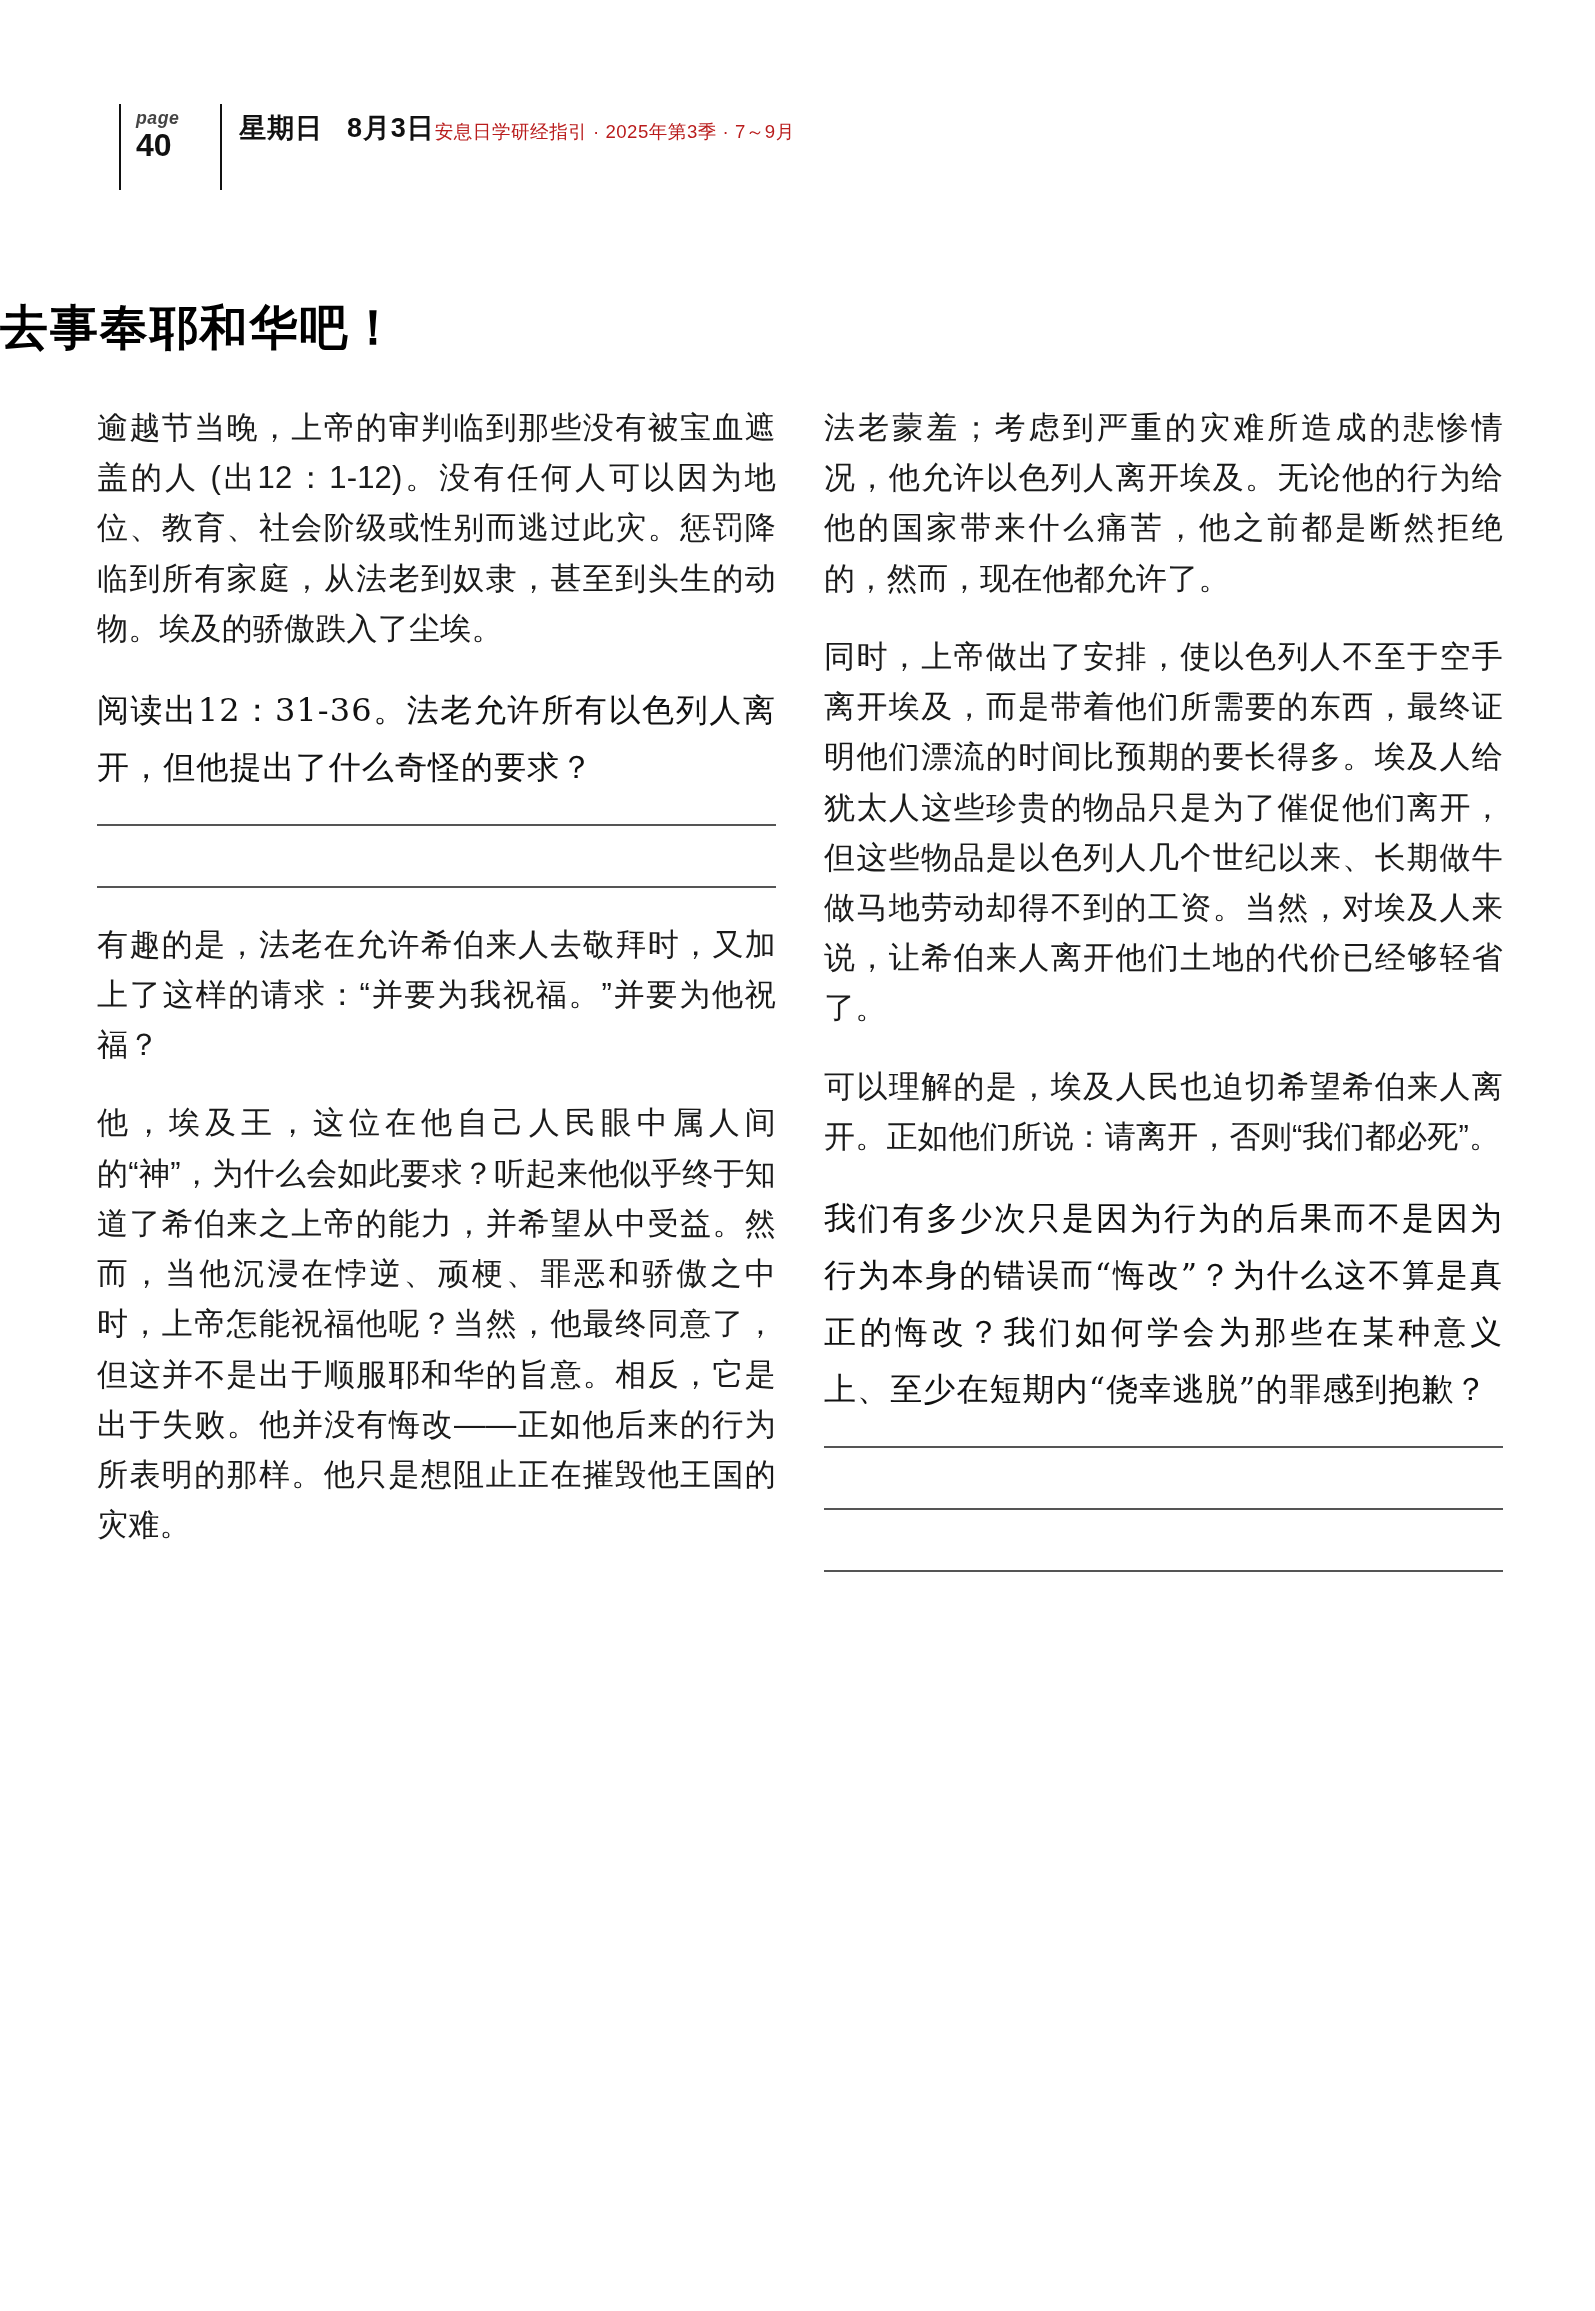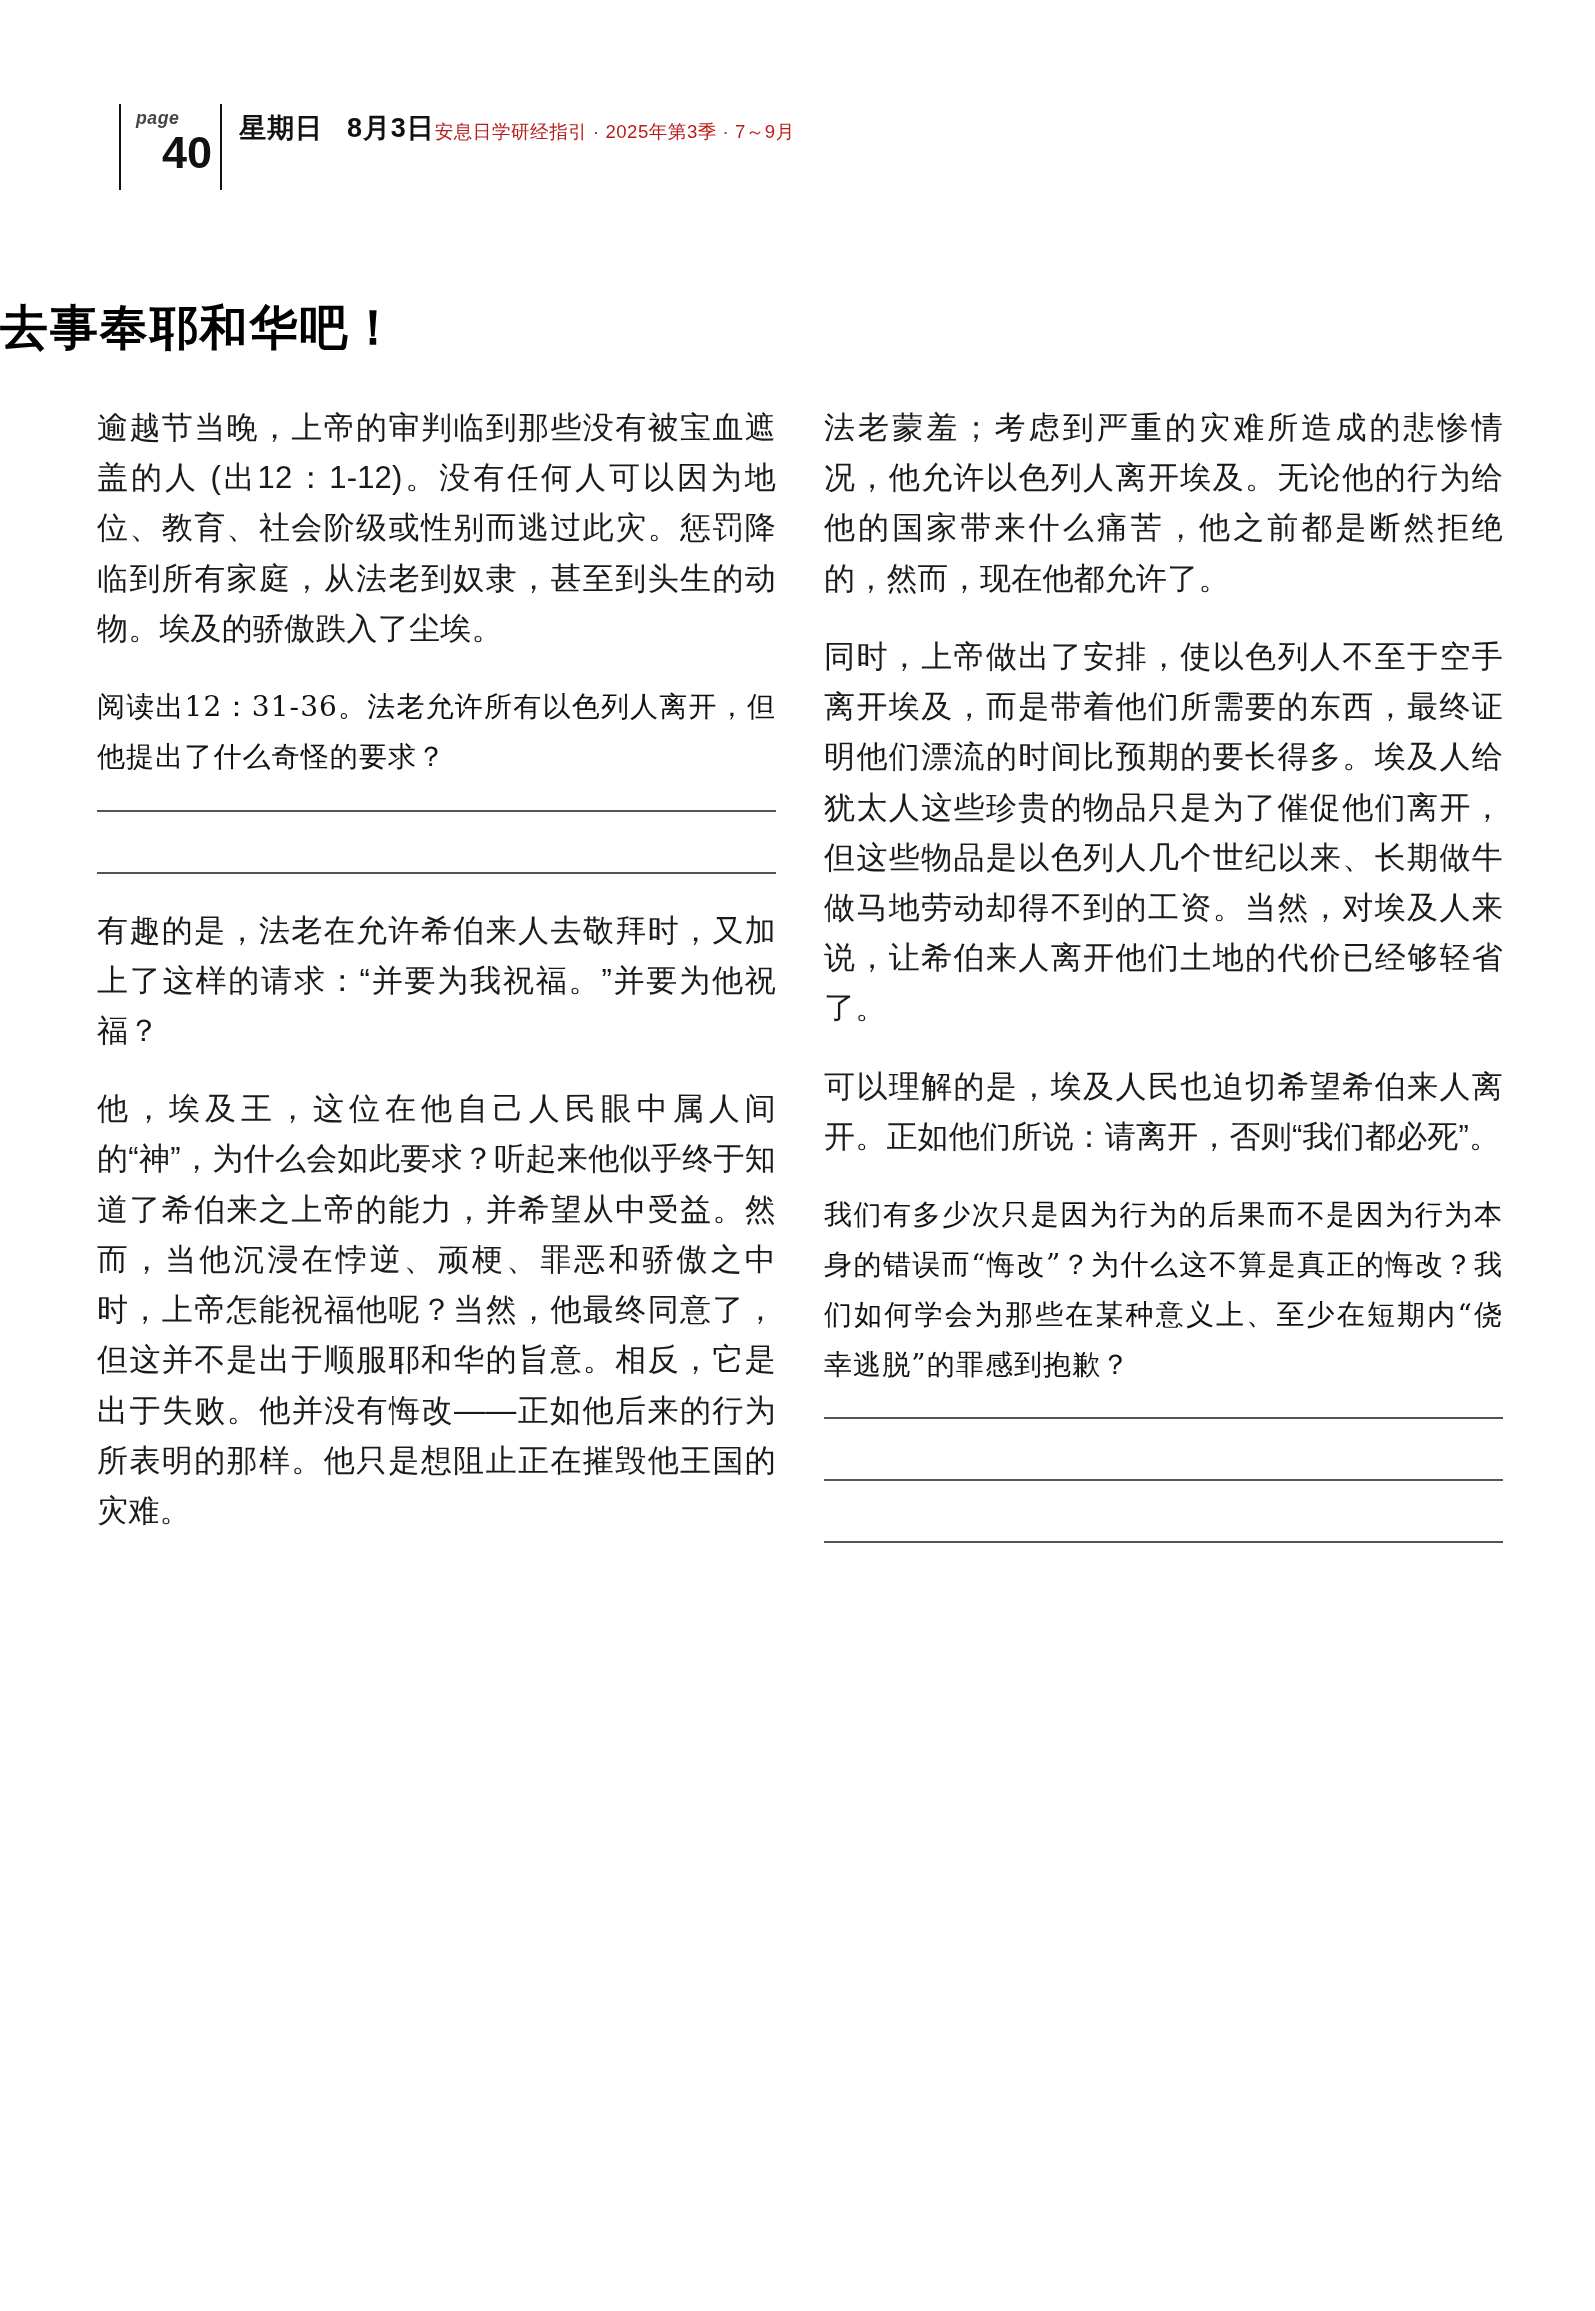--- a/index.html
+++ b/index.html
@@ -45,26 +45,25 @@
   .page-word {
     font-size: 17.7px;
     font-weight: bold;
     color: #444;
     letter-spacing: 0.5px;
     line-height: 1;
     margin-top: 5.6px;
     font-style: italic;
   }
   .page-number {
-    font-size: 45px;
+    font-size: 32px;
     font-weight: bold;
     color: #111;
     line-height: 1.05;
     margin-top: 1.9px;
-    text-align: right;
   }
   .header-divider {
     width: 2.8px;
     background: #111;
     margin: 0 17px 0 7.5px;
   }
   .header-text {
     display: flex;
     flex-direction: row;
     justify-content: center;
@@ -118,21 +117,21 @@
     font-size: 31px;
     line-height: 1.62;
     margin: 0 0 28px 0;
     text-align: justify;
     text-justify: inter-ideograph;
     color: #1a1a1a;
     letter-spacing: 0.2px;
   }
   p.question {
     font-family: "DejaVu Serif", serif;
-    font-size: 28px;
+    font-size: 32px;
     line-height: 1.78;
     margin: 0 0 28px 0;
     text-align: justify;
     text-justify: inter-ideograph;
     color: #111;
     letter-spacing: 1.1px;
   }
   .rules {
     margin: 26px 0 32px 0;
   }

